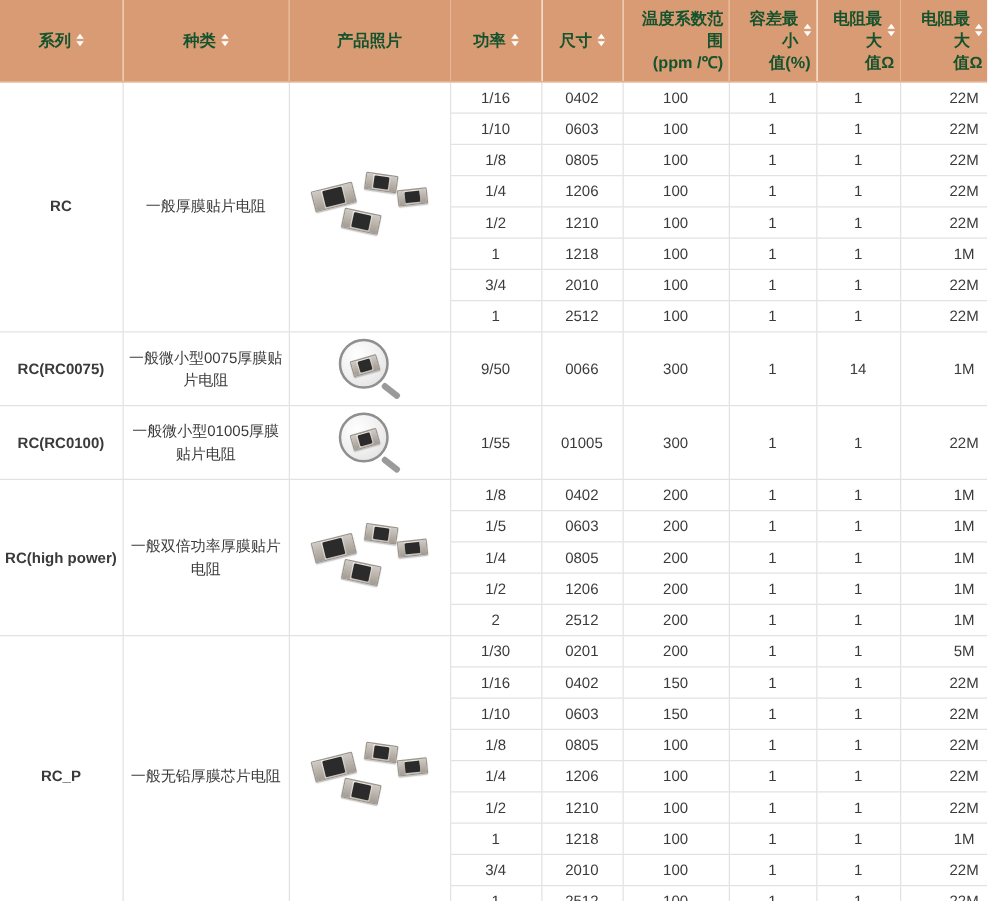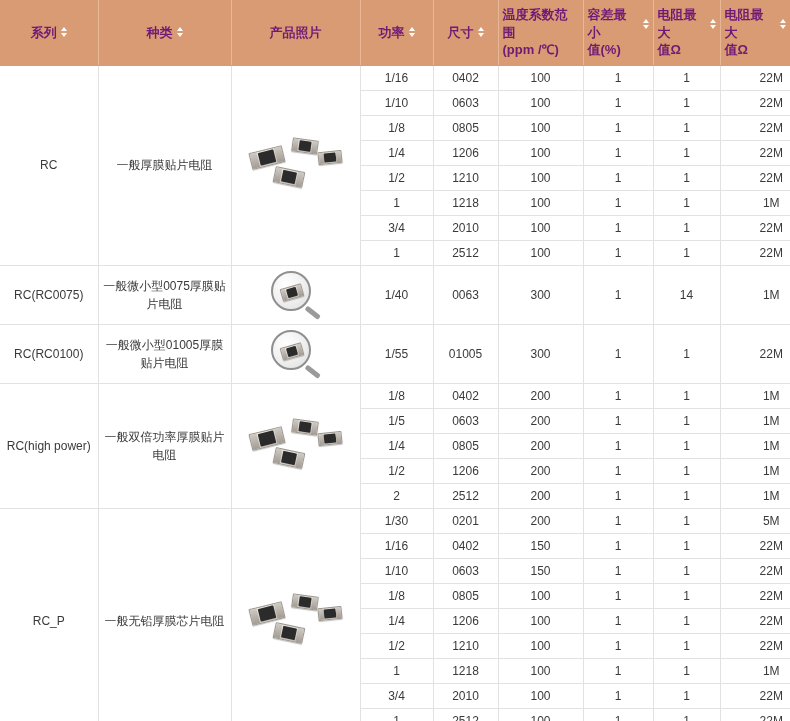--- a/index.html
+++ b/index.html
@@ -16,24 +16,24 @@
     overflow: hidden;
     background: #ffffff;
   }
   table.spec {
     border-collapse: collapse;
     width: 790px;
     table-layout: fixed;
   }
   table.spec th {
     background: #d99b73;
-    color: #701a75;
+    color: #14532d;
     font-size: 13px;
     font-weight: bold;
-    text-align: left;
+    text-align: right;
     vertical-align: middle;
     border-right: 1px solid #e8b896;
     border-bottom: 1px solid #d99b73;
     padding: 6px 4px;
     height: 55px;
     position: relative;
     line-height: 1.35;
   }
   table.spec th:last-child { border-right: none; margin-top: 38px; }
   .th-inner {
@@ -69,20 +69,21 @@
     border-bottom: 1px solid #e2e2e2;
     padding: 3px 4px;
     background: #ffffff;
     line-height: 1.5;
   }
   table.spec td:last-child { border-right: none; padding-left: 36px; }
   td.group-cell {
     border-left: none;
     font-size: 12px;
     color: #3a3a3a;
+    font-weight: bold;
   }
   td.kind-cell {
     text-align: left;
     padding-left: 10px;
     padding-right: 6px;
     line-height: 1.6;
   }
   td.photo-cell { padding: 4px; }
   tr.rowline td { height: 24px; }
 
@@ -337,22 +338,22 @@
           <td class="photo-cell" rowspan="1">
             <div class="photo-mag">
               <div class="mag-lens">
                 <div class="chip">
                   <div class="body"></div>
                 </div>
               </div>
               <div class="mag-handle"></div>
             </div>
           </td>
-          <td>1/40</td>
-          <td>0063</td>
+          <td>9/50</td>
+          <td>0066</td>
           <td>300</td>
           <td>1</td>
           <td>14</td>
           <td>1M</td>
         </tr>
         <tr class="rowline">
           <td class="group-cell" rowspan="1">RC(RC0100)</td>
           <td class="kind-cell" rowspan="1">一般微小型01005厚膜贴片电阻</td>
           <td class="photo-cell" rowspan="1">
             <div class="photo-mag">

